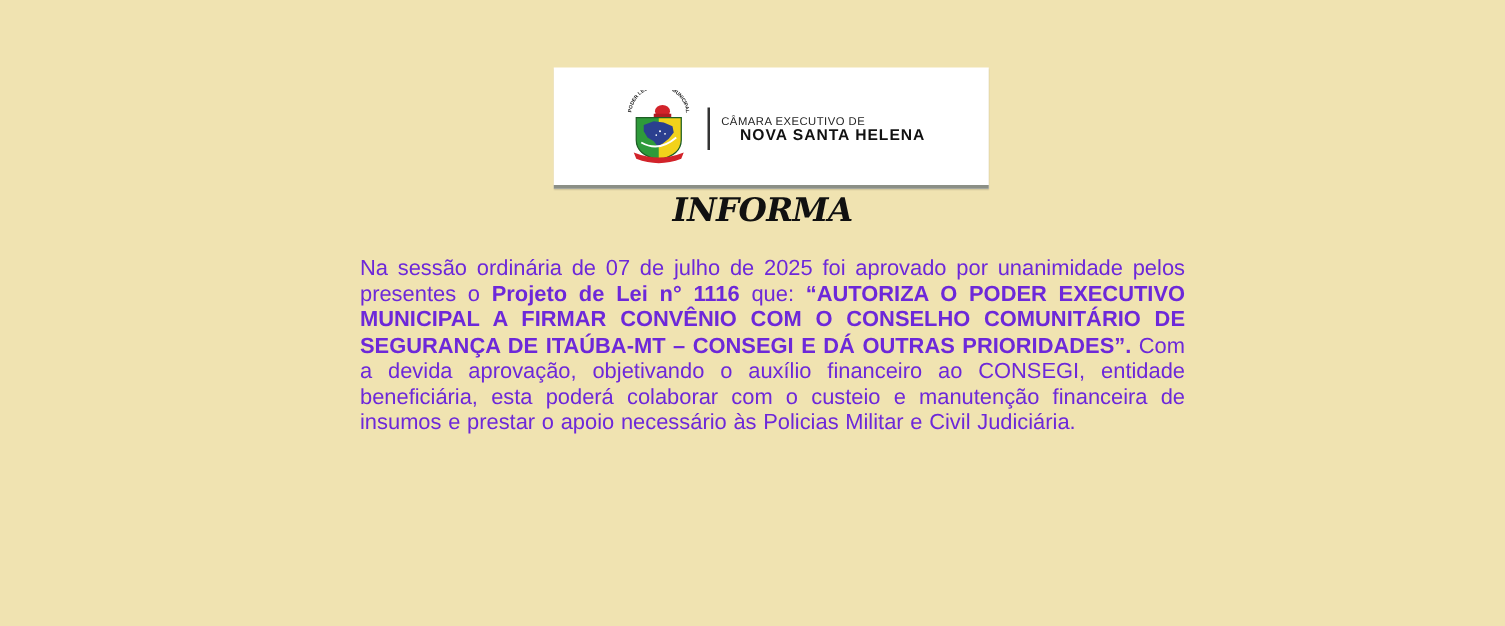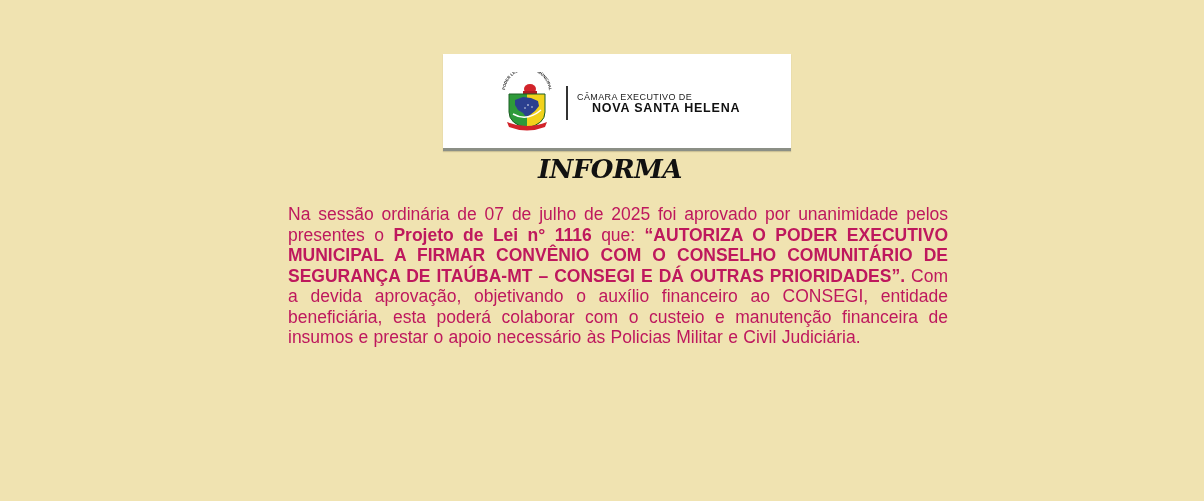--- a/index.html
+++ b/index.html
@@ -72,21 +72,21 @@
       letter-spacing: -0.5px;
       color: #111;
     }
     .body-text {
       position: absolute;
       left: 288px;
       top: 204px;
       width: 660px;
       font-size: 17.5px;
       line-height: 20.5px;
-      color: #be185d;
+      color: #6d28d9;
       text-align: justify;
       word-spacing: 0.5px;
     }
     .body-text b {
       font-weight: bold;
     }
   </style>
 </head>
 <body>
 

